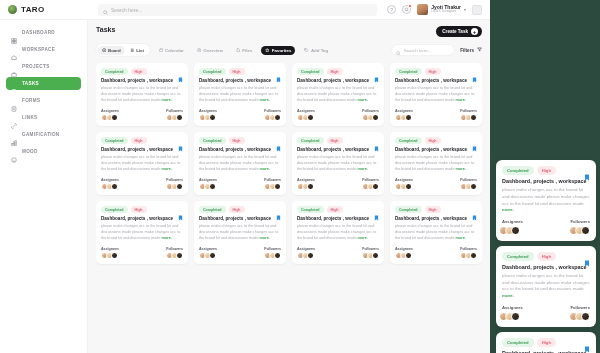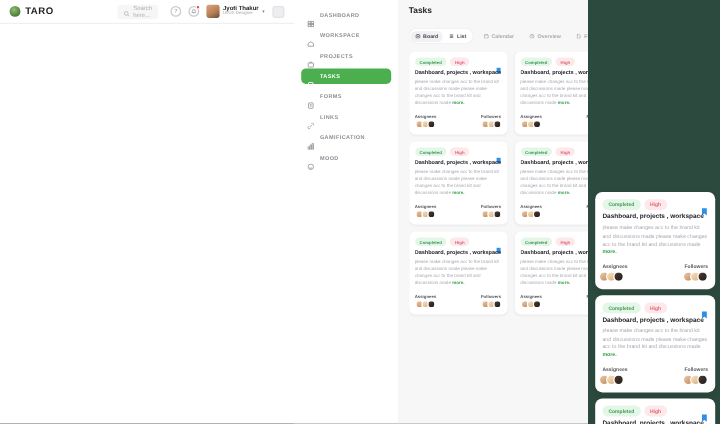--- a/index.html
+++ b/index.html
@@ -6,21 +6,21 @@
   html, body {
     width: 600px; height: 353px;
     font-family: "Liberation Sans", sans-serif;
     background: #2d4a3e;
     overflow: hidden;
   }
   .app {
     position: absolute; left: 0; top: 0;
     width: 490px; height: 353px;
     background: #ffffff;
-    display: flex; flex-direction: row;
+    display: flex; flex-direction: column;
     overflow: hidden;
   }
 
   
   .topbar {
     height: 20px; flex: 0 0 20px;
     display: flex; align-items: center;
     border-bottom: 1px solid #f0f0f0;
     background: #fff;
   }

